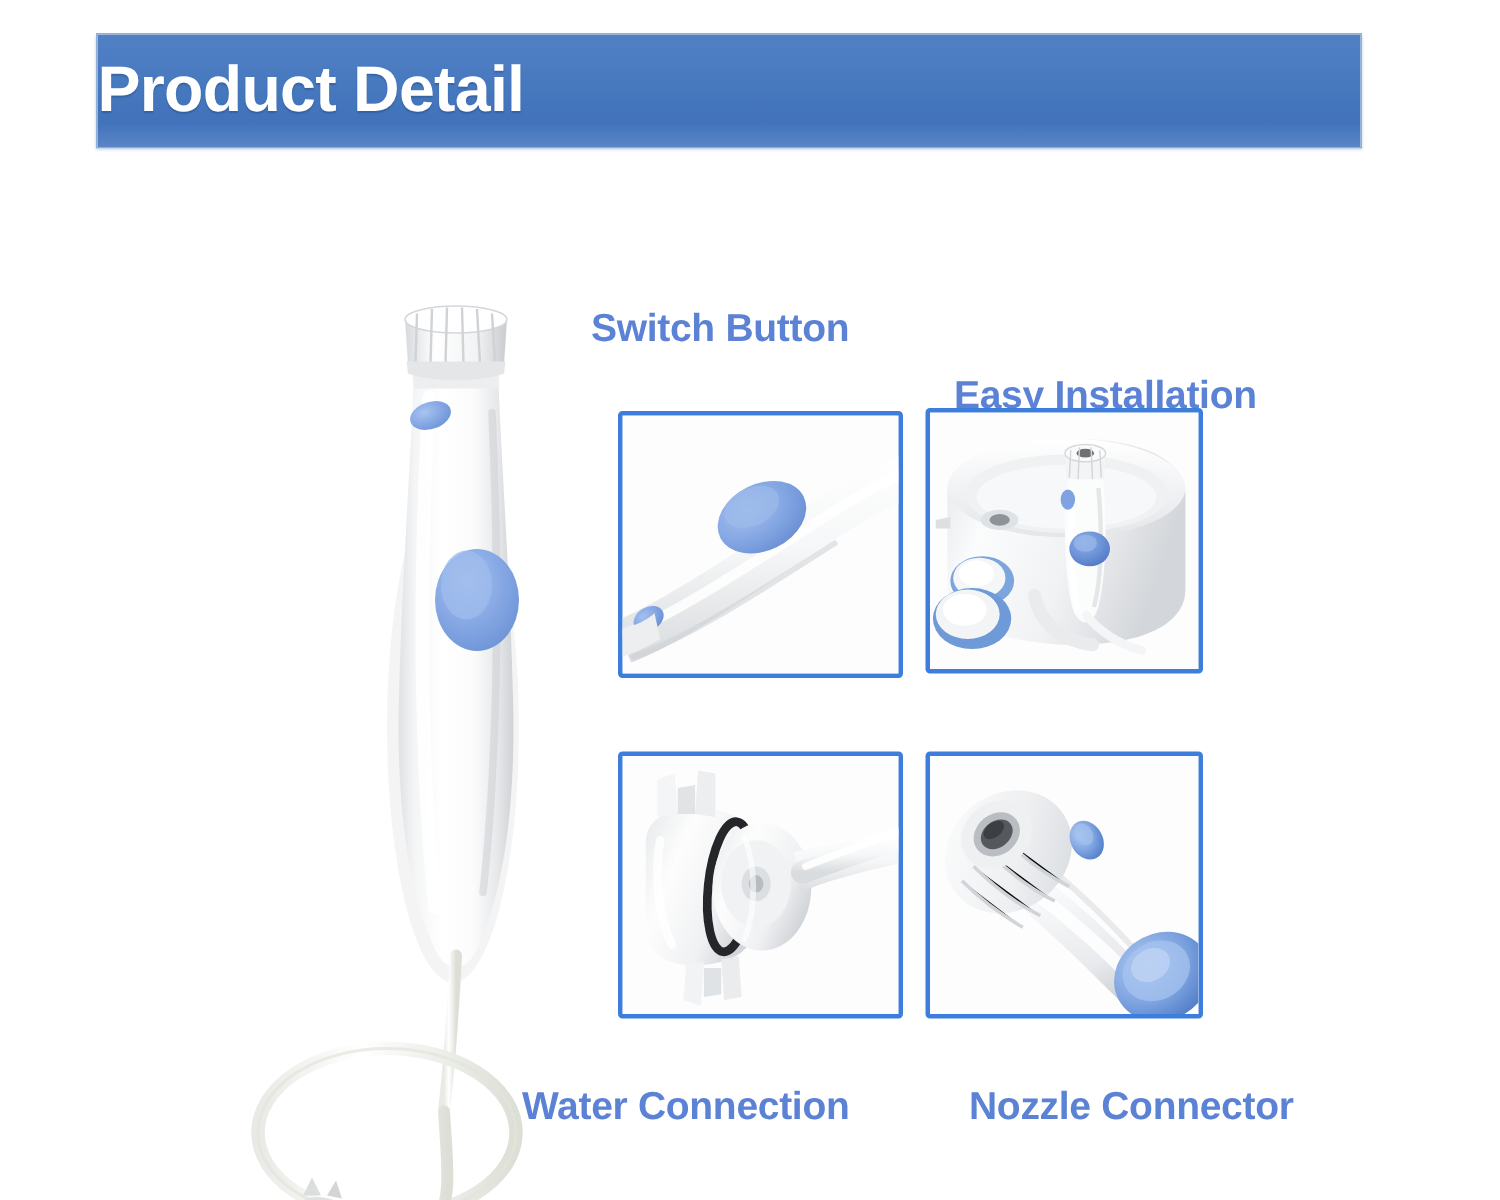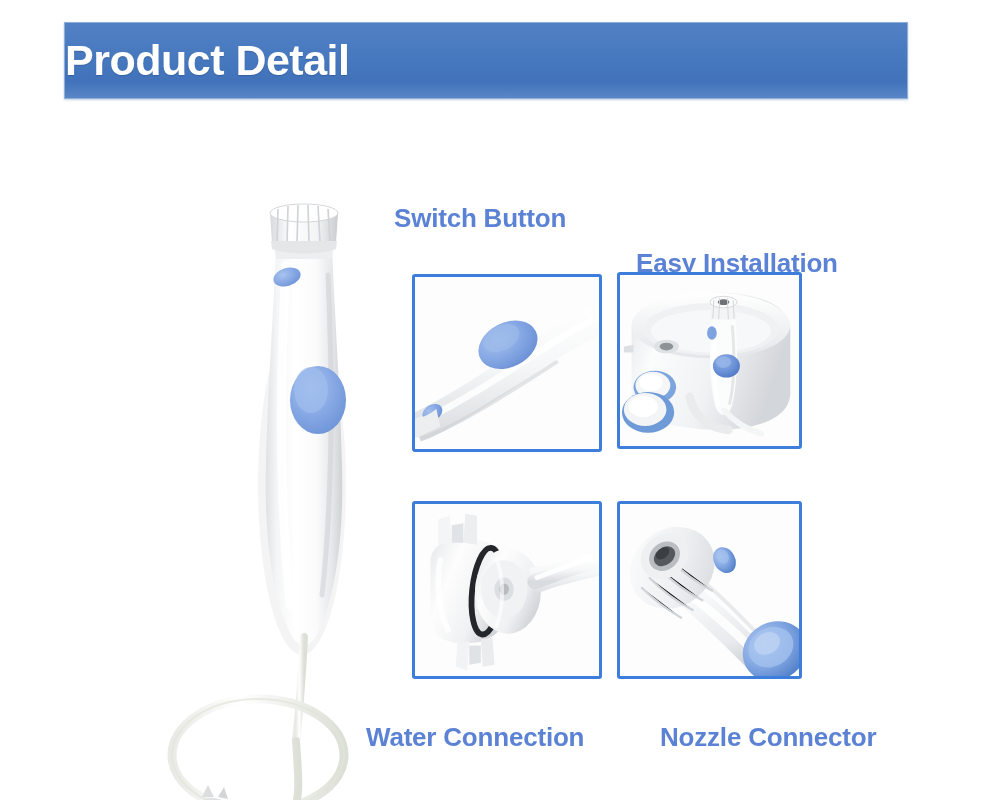--- a/index.html
+++ b/index.html
@@ -48,22 +48,22 @@
   .feature-label {
     position: absolute;
     color: #5b82d4;
     font-size: 26px;
     font-weight: bold;
     white-space: nowrap;
     letter-spacing: -0.2px;
   }
   #label-switch-button    { left: 394px; top: 203px; }
   #label-easy-install     { left: 636px; top: 203px; margin-top: 45px; }
-  #label-water-connection { left: 366px; top: 722px; }
-  #label-nozzle-connector { left: 660px; top: 722px; }
+  #label-water-connection { left: 348px; top: 722px; }
+  #label-nozzle-connector { left: 646px; top: 722px; }
 
   
   .detail-panel {
     position: absolute;
     border: 3px solid #3d7ddb;
     border-radius: 3px;
     background: #fdfdfd;
     box-sizing: border-box;
     overflow: hidden;
   }

